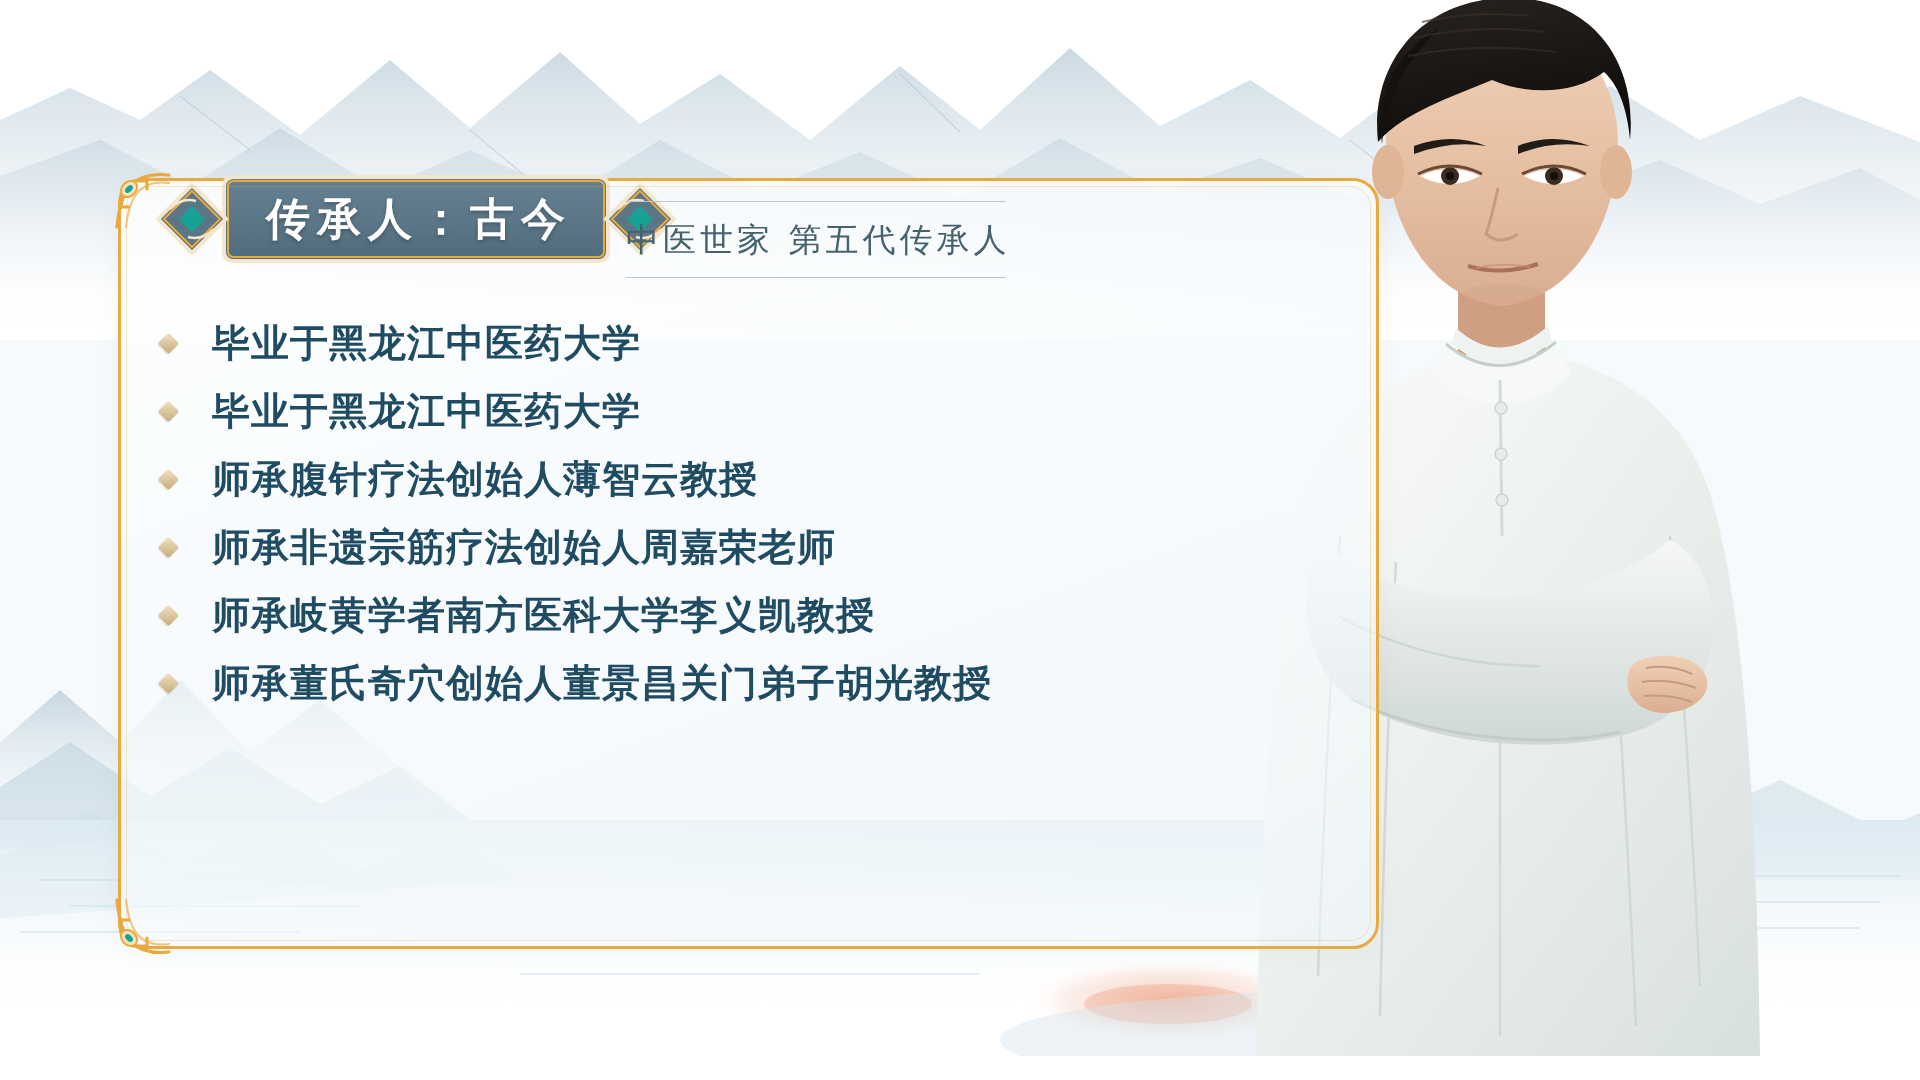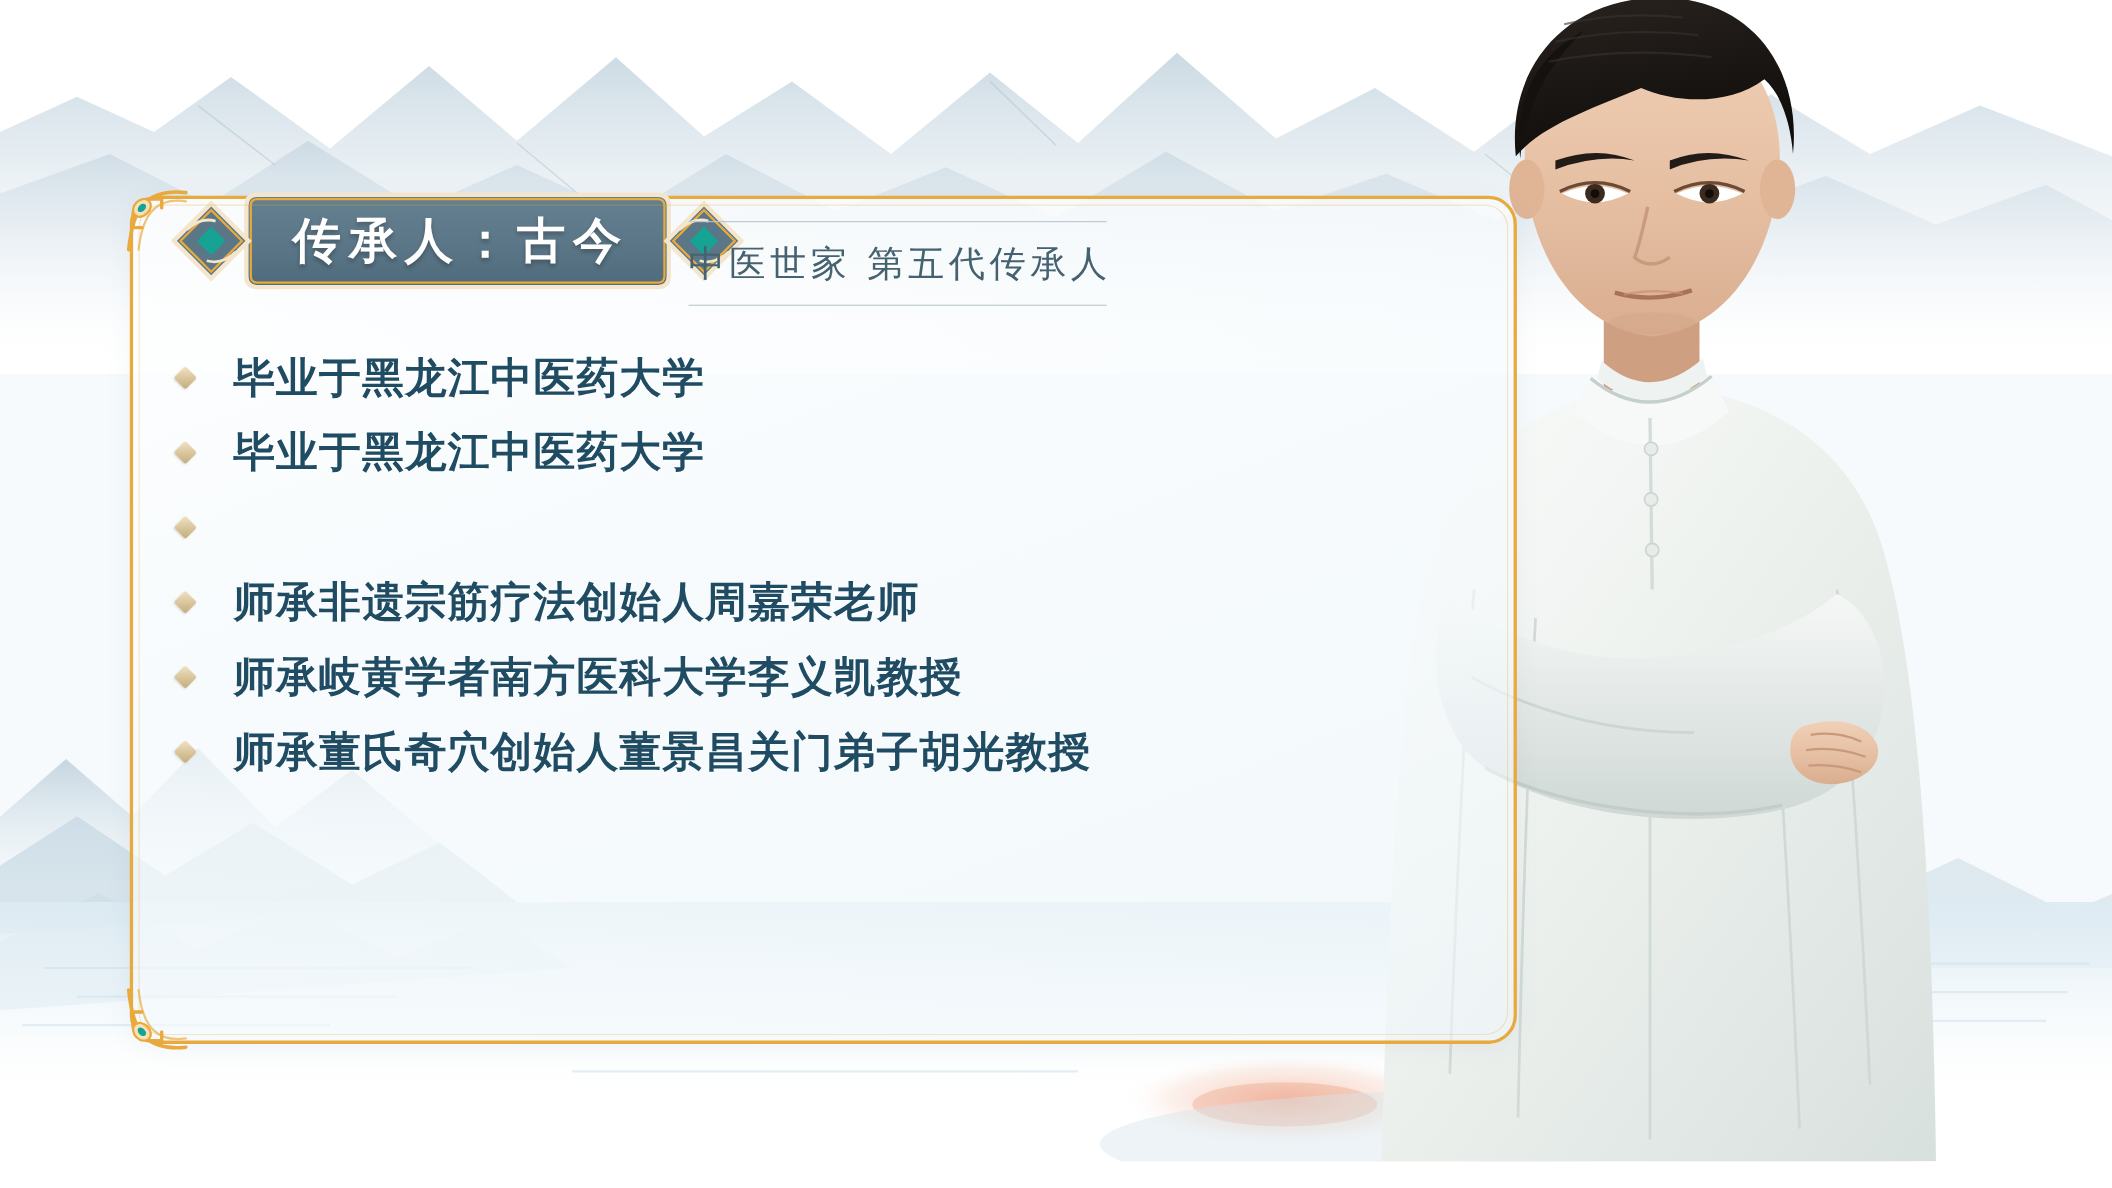--- a/index.html
+++ b/index.html
@@ -316,20 +316,21 @@
       <div class="cred-row">
         <span class="bullet"></span>
         <span class="cred-text">毕业于黑龙江中医药大学</span>
       </div>
       <div class="cred-row">
         <span class="bullet"></span>
         <span class="cred-text">毕业于黑龙江中医药大学</span>
       </div>
       <div class="cred-row">
         <span class="bullet"></span>
+        <span class="cred-text">师承腹针疗法创始人薄智云教授</span>
       </div>
       <div class="cred-row">
         <span class="bullet"></span>
         <span class="cred-text">师承非遗宗筋疗法创始人周嘉荣老师</span>
       </div>
       <div class="cred-row">
         <span class="bullet"></span>
         <span class="cred-text">师承岐黄学者南方医科大学李义凯教授</span>
       </div>
       <div class="cred-row">

